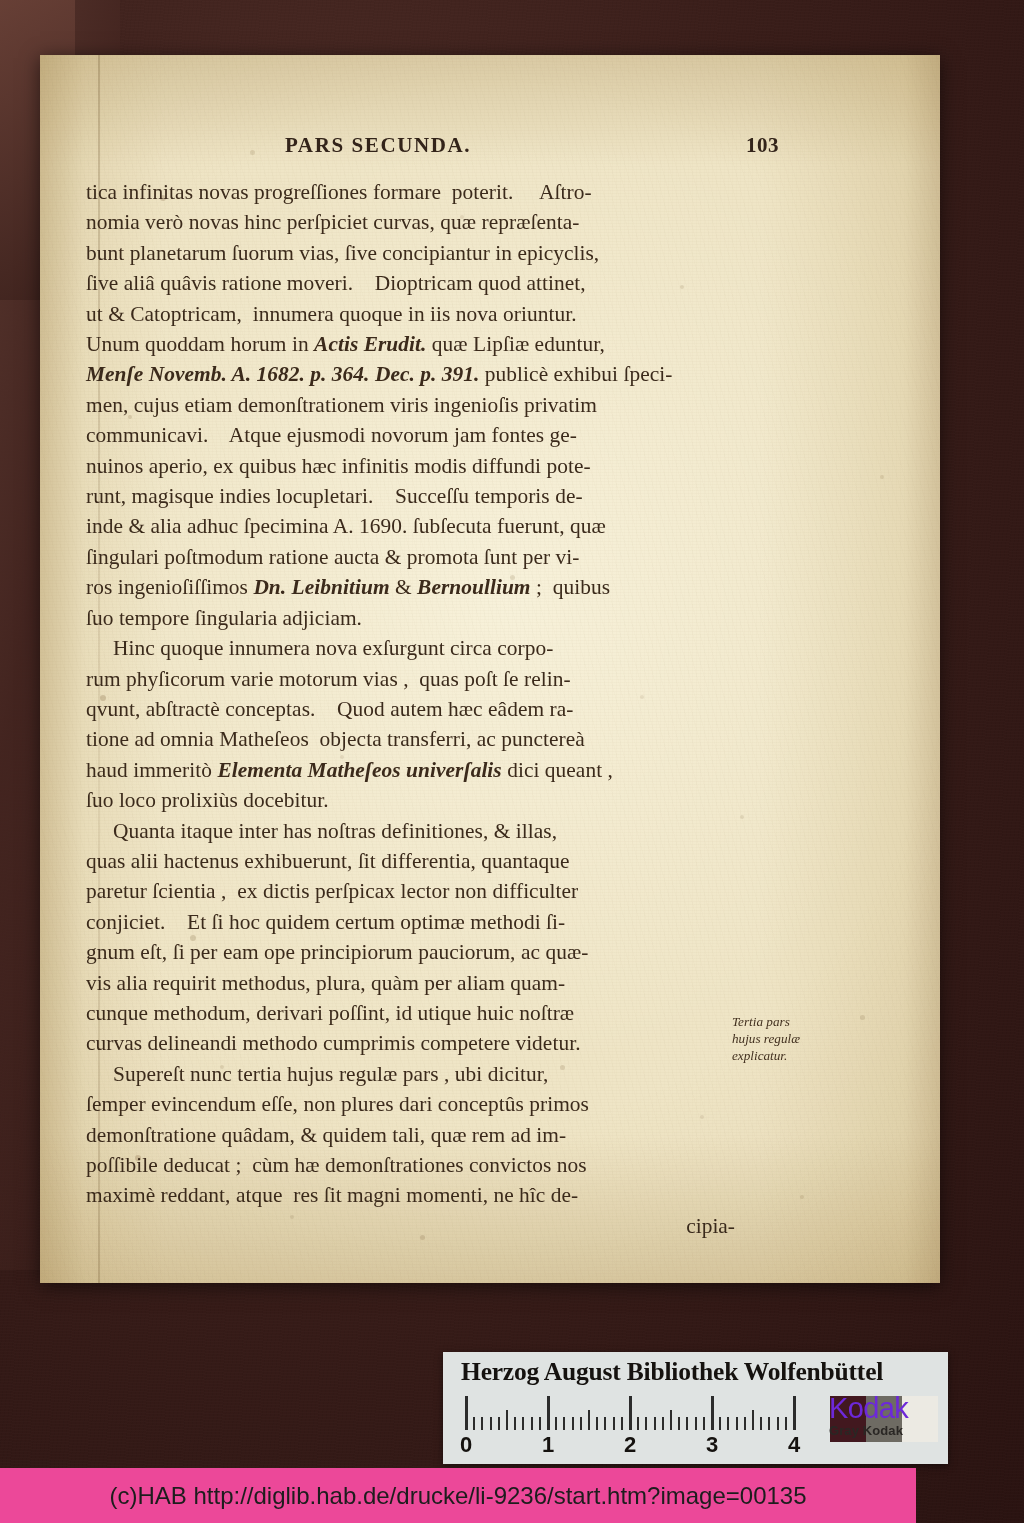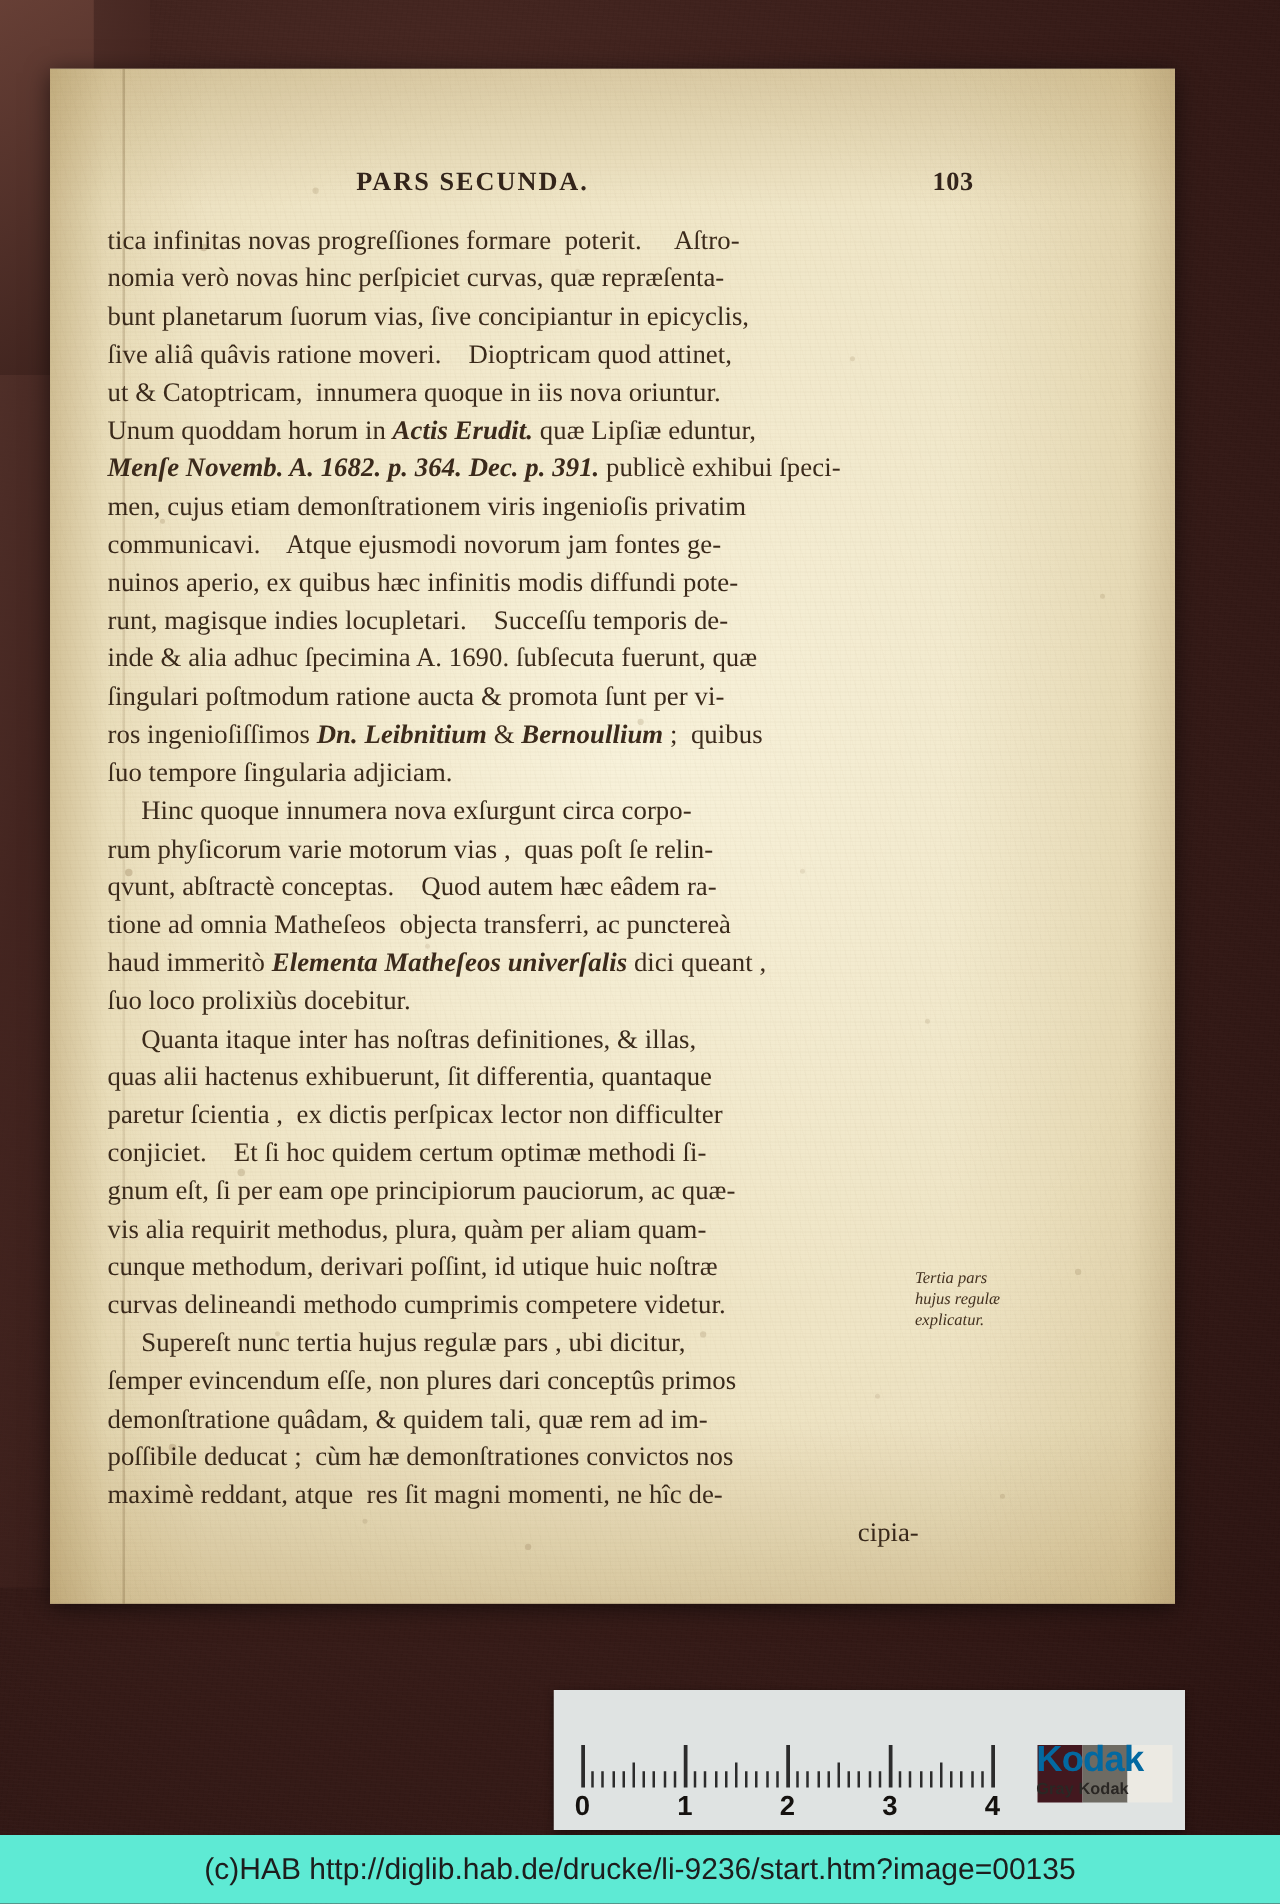--- a/index.html
+++ b/index.html
@@ -126,34 +126,34 @@
   .tick{position:absolute;bottom:28px;width:2px;background:#2c2c2c;}
   .tick.major{height:34px;width:2.5px;}
   .tick.mid{height:20px;}
   .tick.minor{height:13px;}
   .rnum{
     position:absolute;bottom:0;font-family:"Liberation Sans", sans-serif;
     font-size:22px;font-weight:600;color:#15120f;transform:translateX(-50%);
   }
   #kodak{position:absolute;left:386px;top:42px;width:118px;}
   #kodak-word{
-    font-family:"Liberation Sans", sans-serif;font-weight:700;
-    font-size:29px;line-height:29px;color:#0369a1;letter-spacing:-.6px;
+    font-family:"Liberation Sans", sans-serif;font-weight:400;
+    font-size:29px;line-height:29px;color:#6d28d9;letter-spacing:-.6px;
   }
   #kodak-sub{
     font-family:"Liberation Sans", sans-serif;font-weight:600;
     font-size:13px;line-height:15px;color:#2a2724;letter-spacing:.1px;
   }
   #patches{position:absolute;left:387px;top:44px;width:108px;height:46px;display:flex;}
   #patches div{flex:1;height:100%;}
 
   
   #footer{
-    position:absolute;left:0;bottom:0;width:1024px;height:55px;
-    background:#5eead4;
+    position:absolute;left:0;bottom:0;width:916px;height:55px;
+    background:#ec4899;
     display:flex;align-items:center;justify-content:center;
   }
   #footer-text{
     font-family:"Liberation Sans", sans-serif;
     font-size:24px;color:#1d1d1d;letter-spacing:0;white-space:nowrap;
   }
 </style>
 </head>
 <body>
 
@@ -245,20 +245,21 @@
   <div id="gloss">
       <span>Tertia pars</span>
       <span>hujus regulæ</span>
       <span>explicatur.</span>
     </div>
 
   <div id="ink-soft"></div>
 </div>
 
 <div id="card">
+  <div id="card-title">Herzog August Bibliothek Wolfenbüttel</div>
 
   <div id="ruler">
       <div class="tick major" style="left: 4px;"></div>
       <div class="tick minor" style="left: 12.2px;"></div>
       <div class="tick minor" style="left: 20.4px;"></div>
       <div class="tick minor" style="left: 28.6px;"></div>
       <div class="tick minor" style="left: 36.8px;"></div>
       <div class="tick mid" style="left: 45px;"></div>
       <div class="tick minor" style="left: 53.2px;"></div>
       <div class="tick minor" style="left: 61.4px;"></div>

